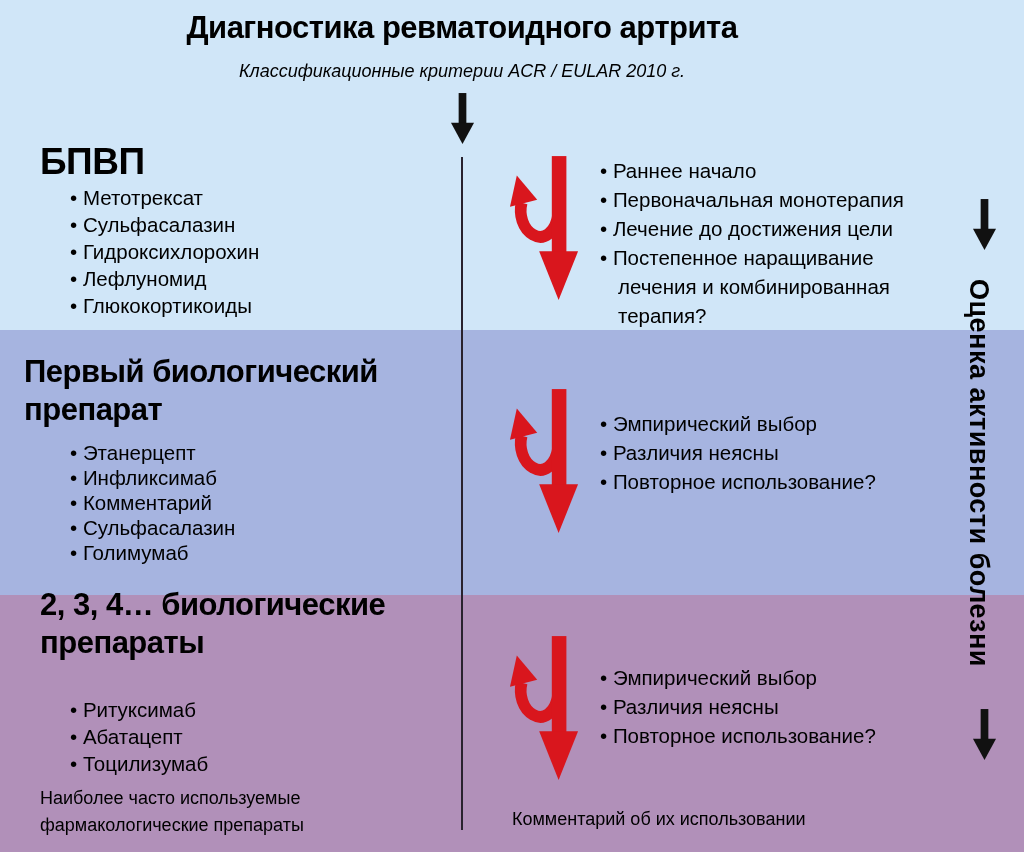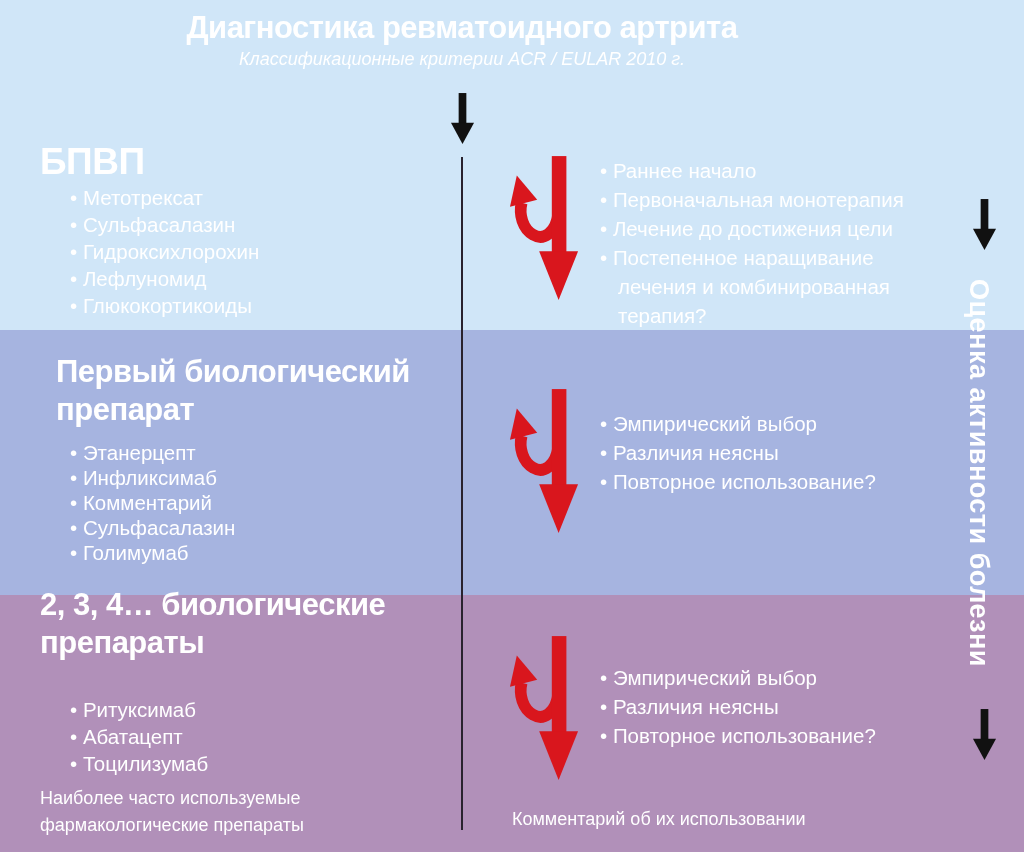--- a/index.html
+++ b/index.html
@@ -1,33 +1,33 @@
 <!DOCTYPE html>
 <html><head>
 <meta charset="utf-8">
 <style>
   html,body{margin:0;padding:0;background:#888;}
   .canvas{
     position:relative;width:1024px;height:852px;overflow:hidden;
-    font-family:"Liberation Sans","DejaVu Sans",sans-serif;color:#ffffff;
+    font-family:"Liberation Sans","DejaVu Sans",sans-serif;color:#000000;
   }
   .band{position:absolute;left:0;width:100%;}
   .band1{top:0;height:330px;background:#d0e6f8;}
   .band2{top:330px;height:265px;background:#a6b4e0;}
   .band3{top:595px;height:257px;background:#b190b9;}
 
   .header{position:absolute;top:10px;left:0;width:924px;text-align:center;}
   .title{font-size:31px;font-weight:700;margin:0;letter-spacing:-0.5px;}
-  .subtitle{font-size:18px;font-style:italic;margin-top:3px;}
+  .subtitle{font-size:18px;font-style:italic;margin-top:15px;}
 
   .divider{position:absolute;left:461px;top:157px;width:2px;height:673px;background:#29222e;}
 
   .sec-heading{position:absolute;font-weight:700;margin:0;letter-spacing:-0.5px;}
   .h-s1{left:40px;top:141px;font-size:37px;}
-  .h-s2{left:56px;top:353px;font-size:31px;line-height:38px;width:440px;}
+  .h-s2{left:24px;top:353px;font-size:31px;line-height:38px;width:440px;}
   .h-s3{left:40px;top:586px;font-size:31px;line-height:38px;width:440px;}
 
   ul{list-style:none;margin:0;padding:0;position:absolute;}
   li{padding-left:18px;text-indent:-18px;}
   li::before{content:"• ";}
   .drugs{font-size:20.5px;line-height:27px;}
   .d-s1{left:70px;top:184px;}
   .d-s2{left:70px;top:440px;line-height:25px;}
   .d-s3{left:70px;top:696px;}
 

